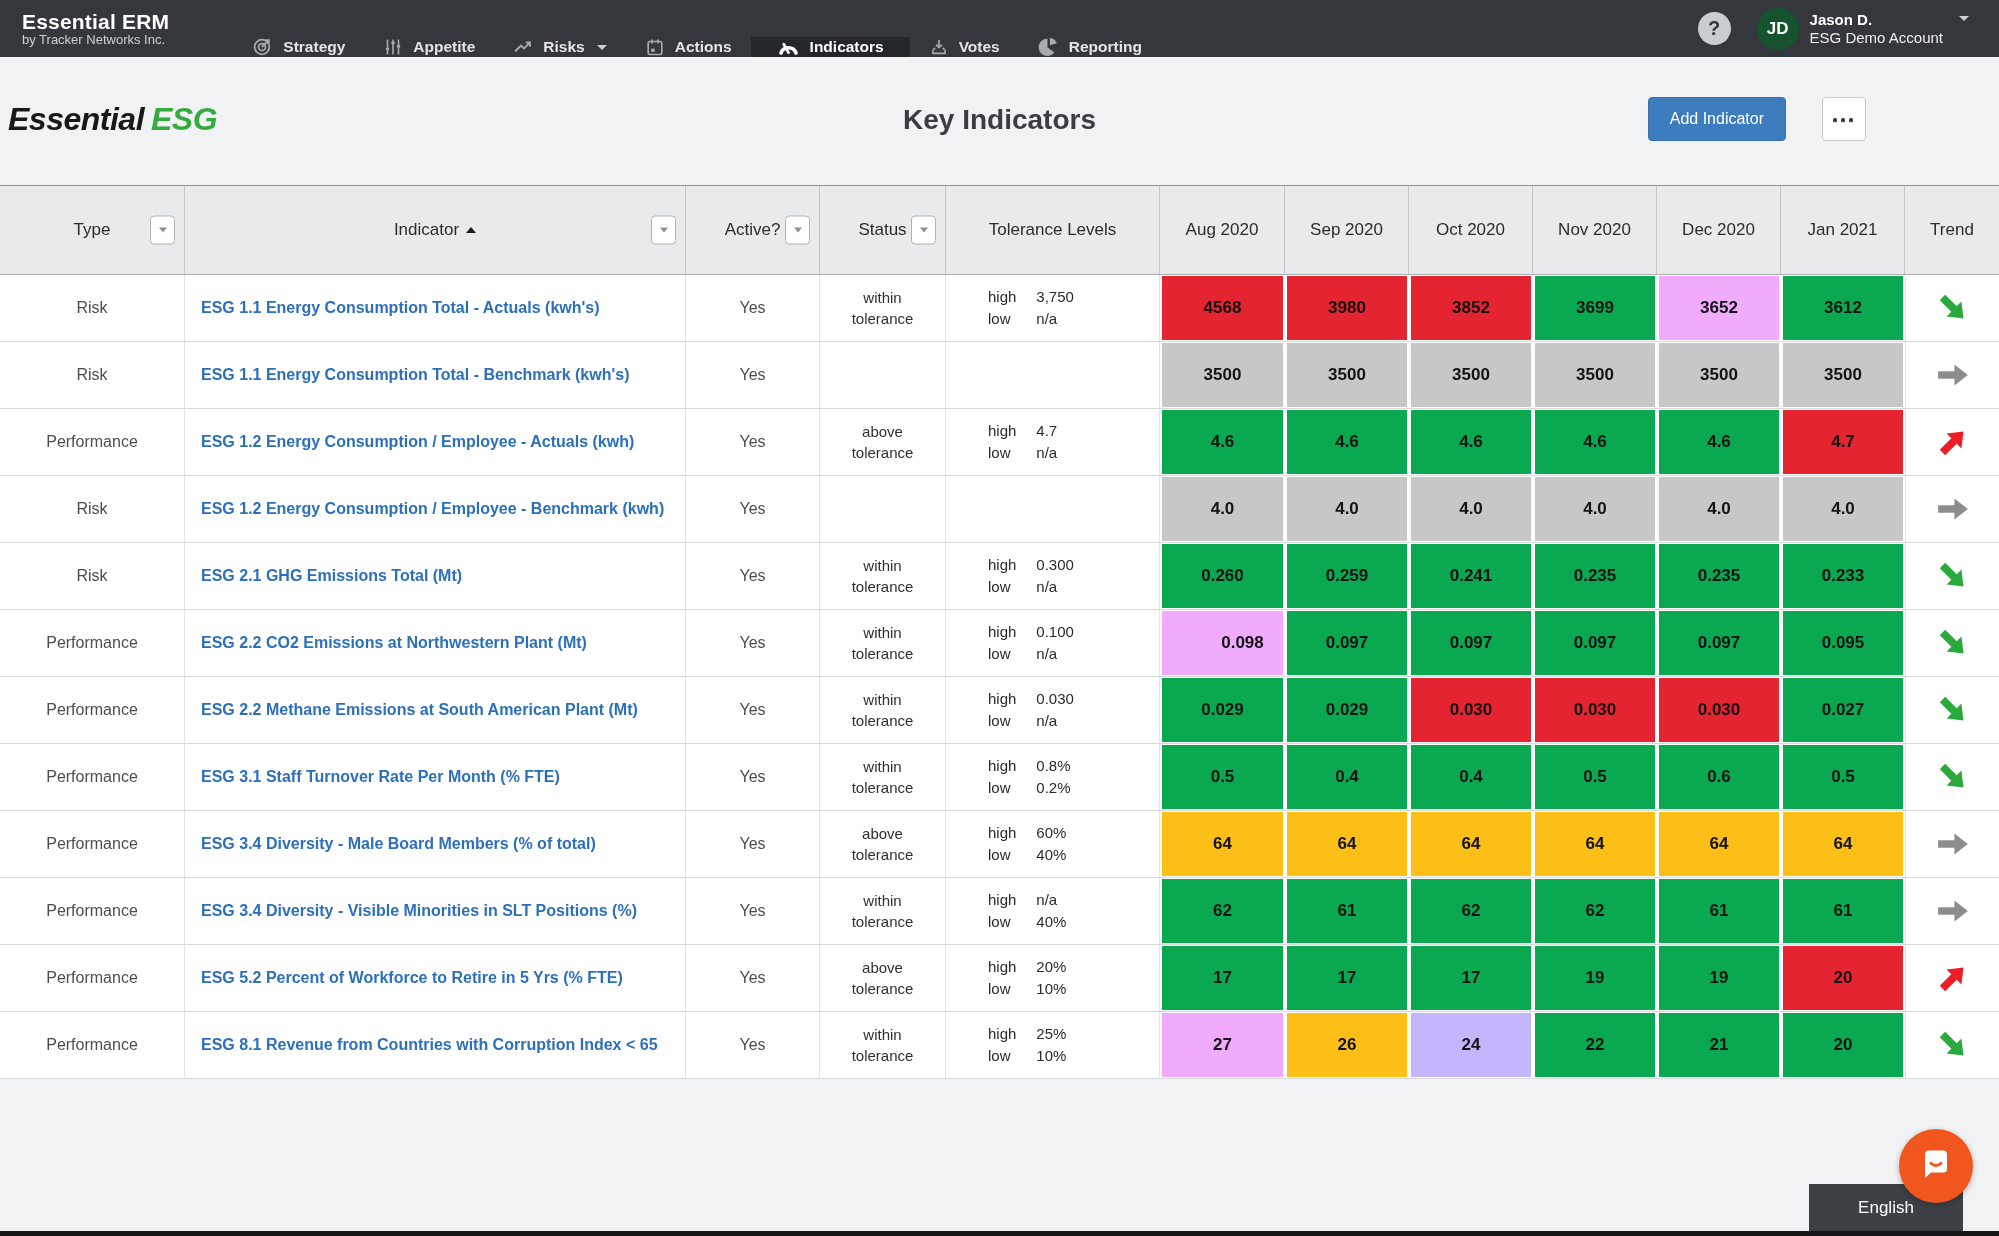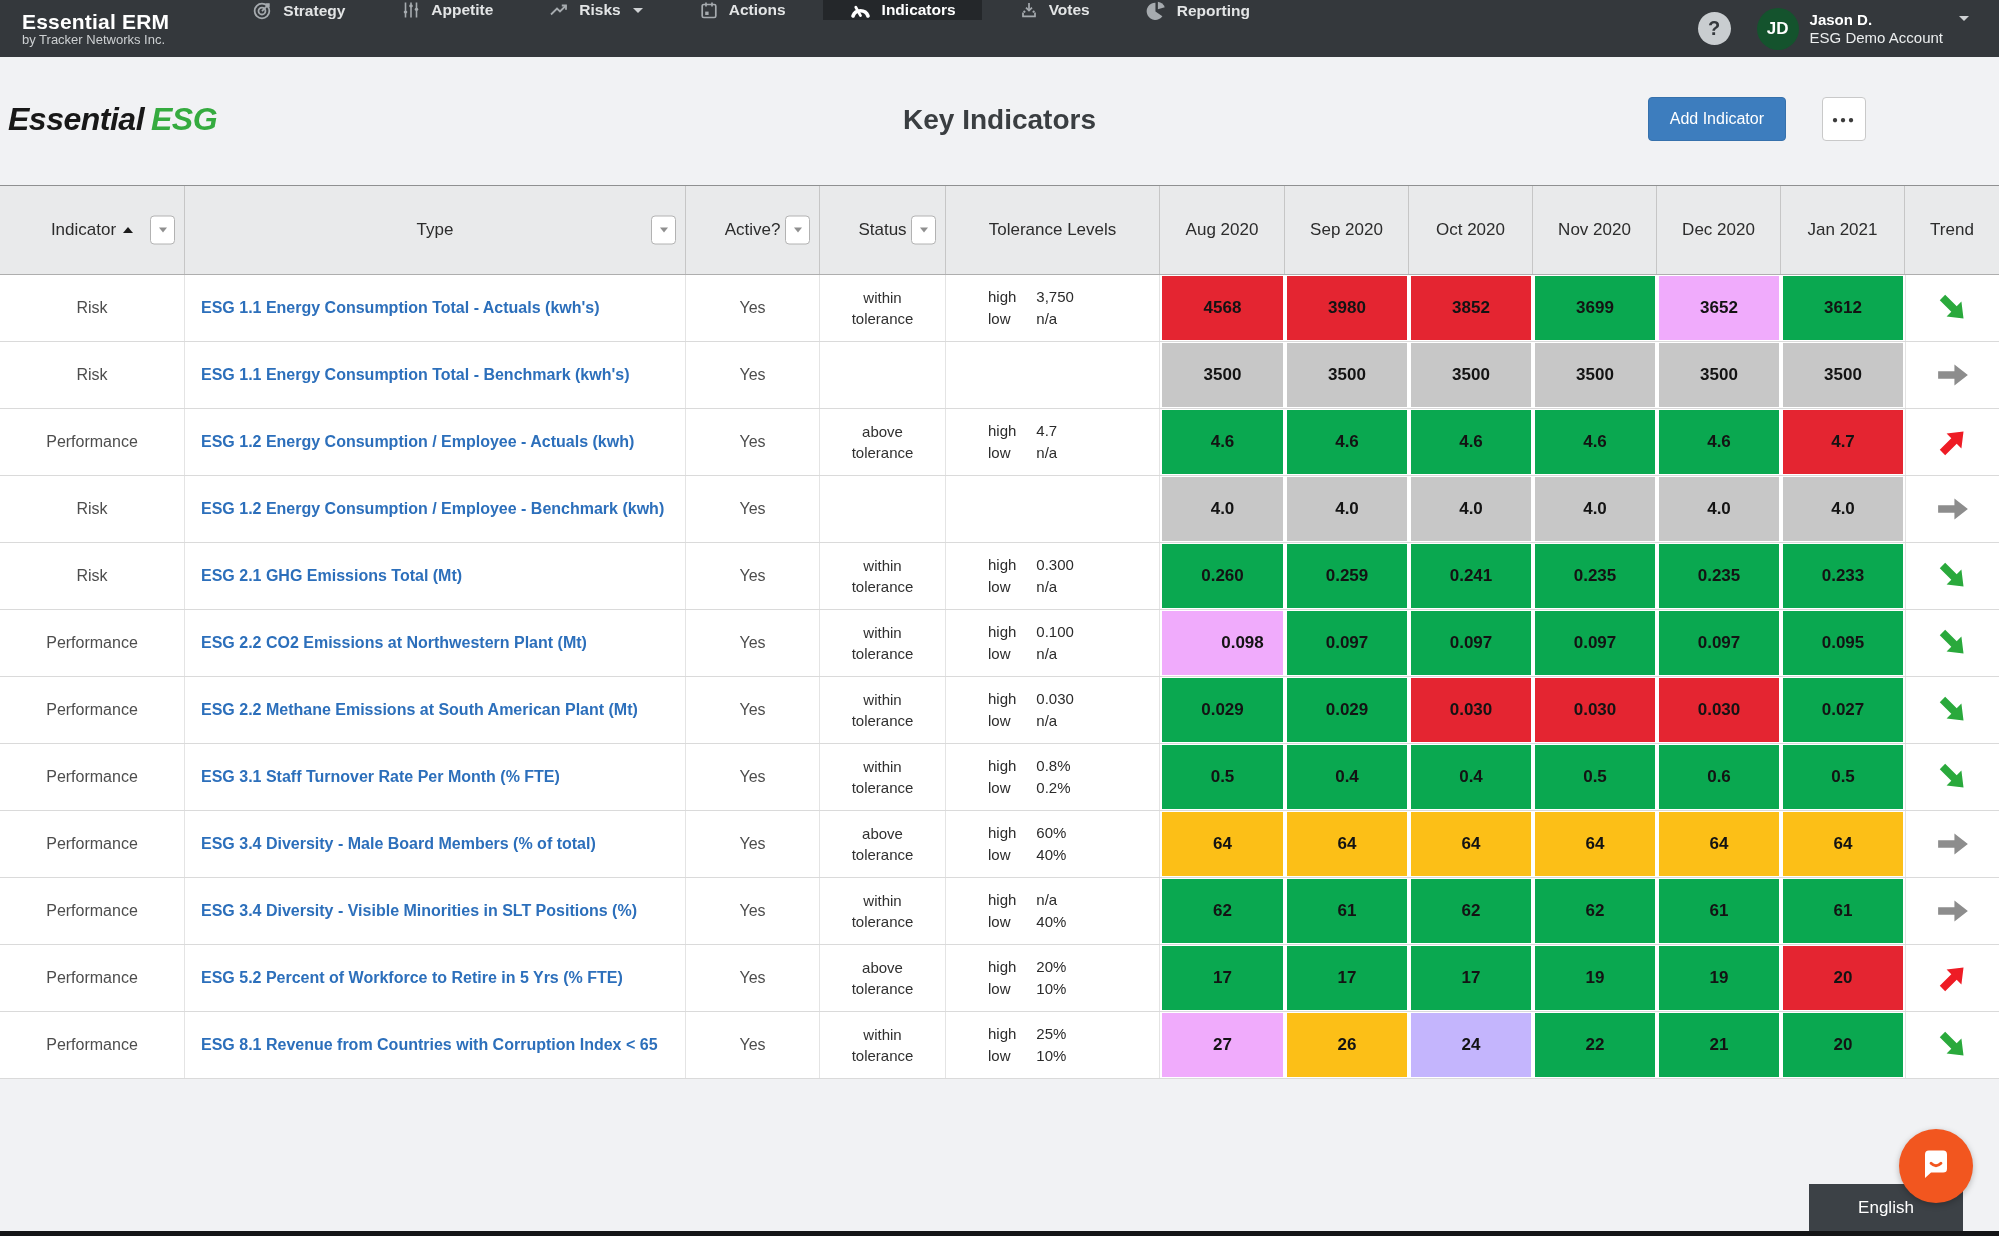--- a/index.html
+++ b/index.html
@@ -8,21 +8,21 @@
     font-family: "Liberation Sans", sans-serif;
     background:#f1f2f4;
     position:relative;
     overflow:hidden;
   }
   
   .topnav { height:57px; background:#34383c; display:flex; align-items:stretch; position:relative; }
   .brand { display:flex; flex-direction:column; justify-content:center; padding:0 30px 0 22px; cursor:pointer; }
   .brand-title { color:#fff; font-size:21px; font-weight:bold; letter-spacing:.2px; line-height:22px; }
   .brand-sub { color:#cdd0d2; font-size:13px; line-height:13px; }
-  .navmenu { display:flex; align-items:flex-start; margin-left:34px;gap:18px; }
+  .navmenu { display:flex; align-items:flex-end; margin-left:34px; }
   .navitem { display:flex; align-items:center; gap:10px; padding:0 19px; color:#e3e5e6; font-size:15.5px; font-weight:600; cursor:pointer; }
   .navitem svg { color:#a6abaf; }
   .navitem.active { background:#24272a; color:#fff; padding:0 26px; }
   .navitem.active svg { color:#fff; }
   .nav-caret { width:0; height:0; border-left:5px solid transparent; border-right:5px solid transparent; border-top:5px solid #cfd2d4; margin-left:2px; }
   .nav-right { margin-left:auto; display:flex; align-items:center; gap:26px; padding-right:30px; }
   .help-circle { width:33px; height:33px; border-radius:50%; background:#c9cdd0; color:#34383c; font-weight:bold; font-size:20px; display:flex; align-items:center; justify-content:center; cursor:pointer; }
   .userbox { display:flex; align-items:center; gap:11px; cursor:pointer; position:relative; padding-right:26px; }
   .avatar { width:42px; height:42px; border-radius:50%; background:#14532d; color:#fff; font-weight:bold; font-size:17px; display:flex; align-items:center; justify-content:center; }
   .user-name { color:#fff; font-size:15px; font-weight:bold; line-height:18px; }
@@ -159,28 +159,28 @@
     <span class="black">Essential</span><span class="green">ESG</span>
   </div>
   <div class="page-title">Key Indicators</div>
   <button class="add-btn">Add Indicator</button>
   <button class="more-btn">●●●</button>
 </div>
 
 <div>
   <div class="thead grid">
     <div class="hcell">
-      <span>Indicator</span>
-      <span class="sort-asc"></span>
+      <span>Type</span>
       <span class="filter-btn">
           <span class="filter-caret"></span>
         </span>
     </div>
     <div class="hcell">
-      <span>Type</span>
+      <span>Indicator</span>
+      <span class="sort-asc"></span>
       <span class="filter-btn">
           <span class="filter-caret"></span>
         </span>
     </div>
     <div class="hcell">
       <span>Active?</span>
       <span class="filter-btn">
           <span class="filter-caret"></span>
         </span>
     </div>

